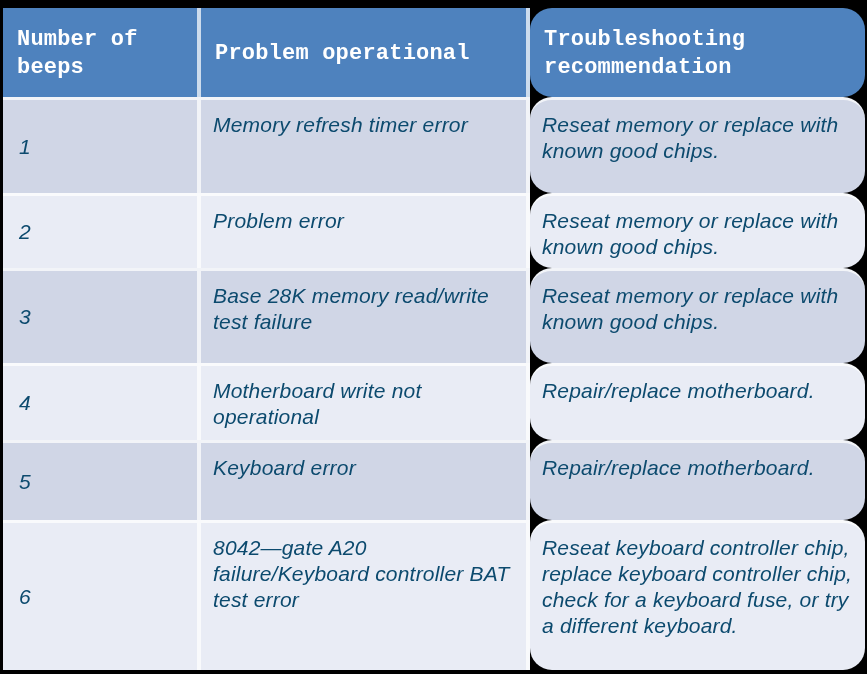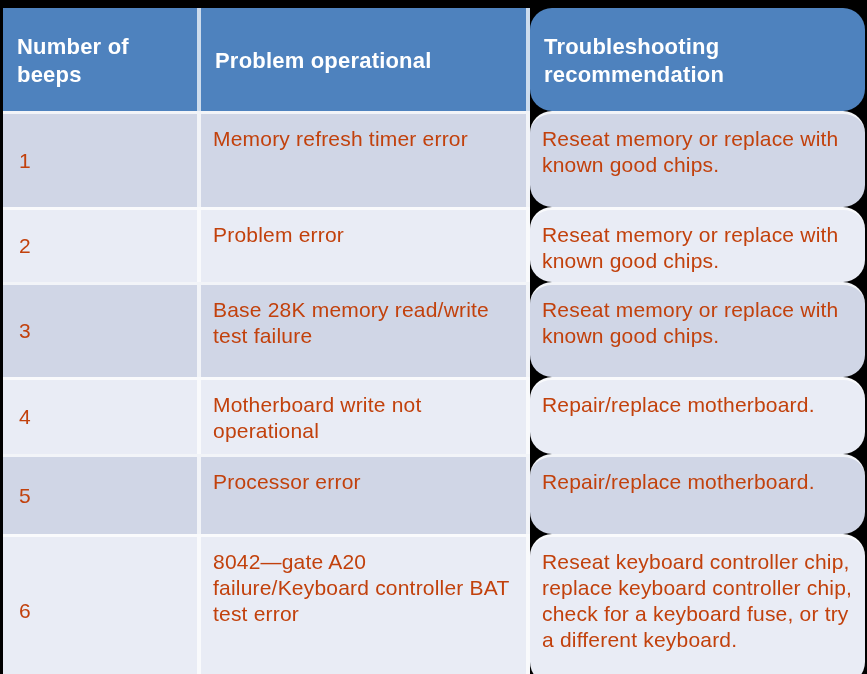--- a/index.html
+++ b/index.html
@@ -22,21 +22,21 @@
     width: 862px;
     height: 662px;
     border-collapse: separate;
     border-spacing: 0;
     table-layout: fixed;
   }
   col.c1 { width: 198px; }
   col.c2 { width: 329px; }
   col.c3 { width: 335px; }
 
-  thead tr { height: 103px; }
+  thead tr { height: 89px; font-family: Liberation Mono, monospace; }
   tbody tr:nth-child(1) { height: 96px; }
   tbody tr:nth-child(2) { height: 75px; }
   tbody tr:nth-child(3) { height: 95px; }
   tbody tr:nth-child(4) { height: 77px; }
   tbody tr:nth-child(5) { height: 80px; }
   tbody tr:nth-child(6) { height: 150px; }
 
   th {
     background: #4e82be;
     color: #ffffff;
@@ -45,26 +45,27 @@
     font-weight: bold;
     text-align: left;
     vertical-align: middle;
     padding: 6px 10px 4px 14px;
     letter-spacing: 0.2px;
     box-sizing: border-box;
   }
   td {
     font-size: 21px;
     line-height: 26px;
-    color: #c2410c;
+    color: #0c4a6e;
     vertical-align: top;
     padding: 12px 10px 4px 12px;
     letter-spacing: 0.2px;
     box-sizing: border-box;
     border-top: 3px solid rgba(255,255,255,0.72);
+    font-style: italic;
   }
   th, td { border-right: 4px solid rgba(255,255,255,0.72); }
   th:last-child, td:last-child { border-right: none; border-radius: 22px; }
 
   tbody tr:nth-child(odd) td  { background: #d0d6e6; }
   tbody tr:nth-child(even) td { background: #e9ecf5; }
 
   td.col-beeps {
     vertical-align: middle;
     padding: 0 10px 0 16px;
@@ -103,21 +104,21 @@
         <td class="col-problem">Base 28K memory read/write test failure</td>
         <td class="col-rec">Reseat memory or replace with known good chips.</td>
       </tr>
       <tr>
         <td class="col-beeps">4</td>
         <td class="col-problem">Motherboard write not operational</td>
         <td class="col-rec">Repair/replace motherboard.</td>
       </tr>
       <tr>
         <td class="col-beeps">5</td>
-        <td class="col-problem">Processor error</td>
+        <td class="col-problem">Keyboard error</td>
         <td class="col-rec">Repair/replace motherboard.</td>
       </tr>
       <tr>
         <td class="col-beeps">6</td>
         <td class="col-problem">8042—gate A20 failure/Keyboard controller BAT test error</td>
         <td class="col-rec">Reseat keyboard controller chip, replace keyboard controller chip, check for a keyboard fuse, or try a different keyboard.</td>
       </tr>
     </tbody>
   </table>
 </div>

